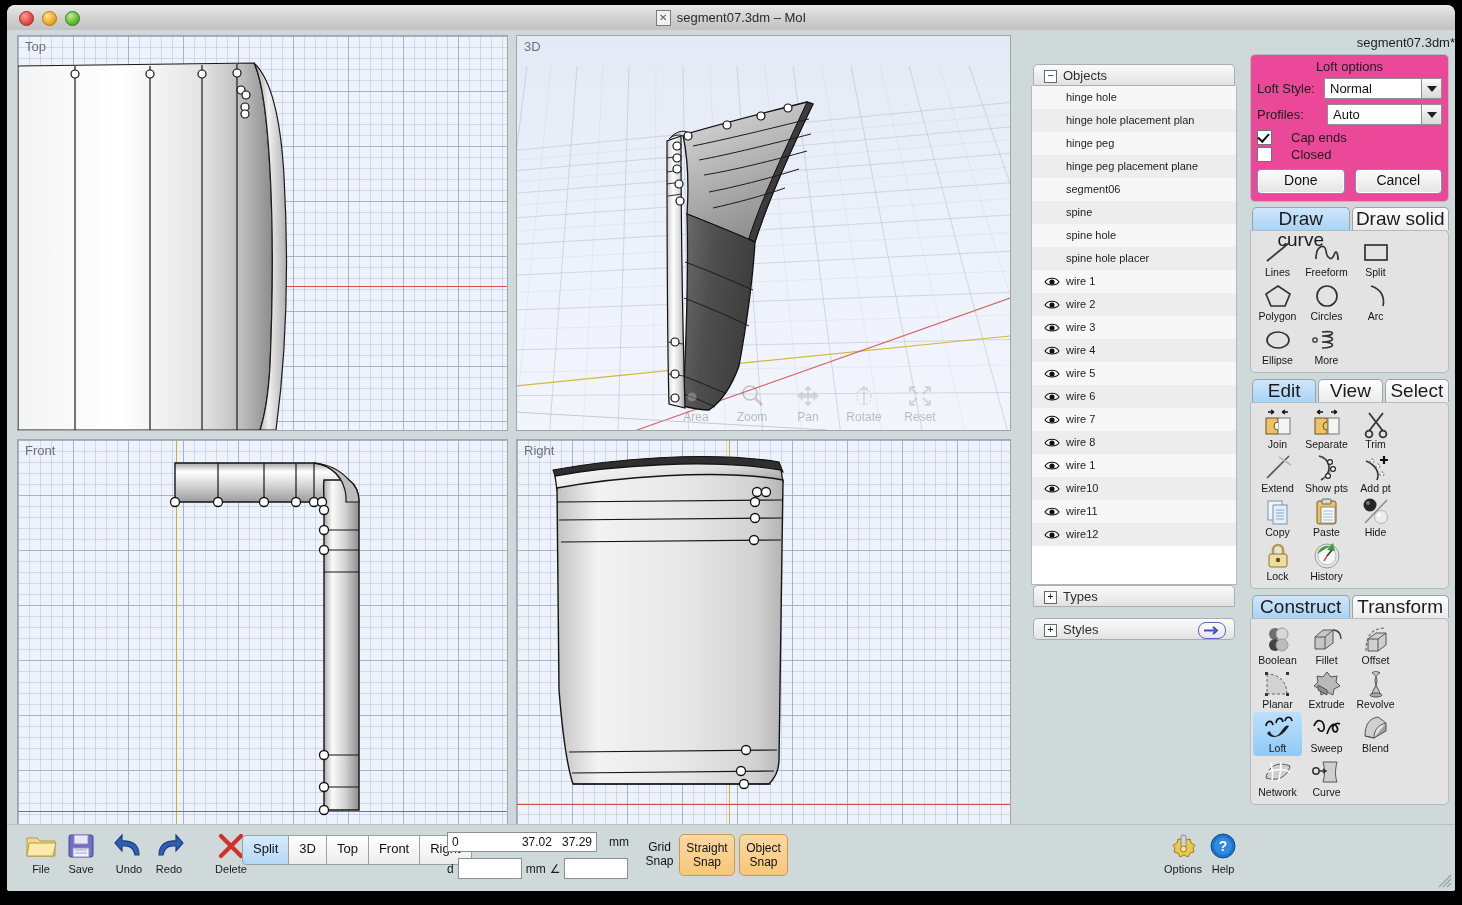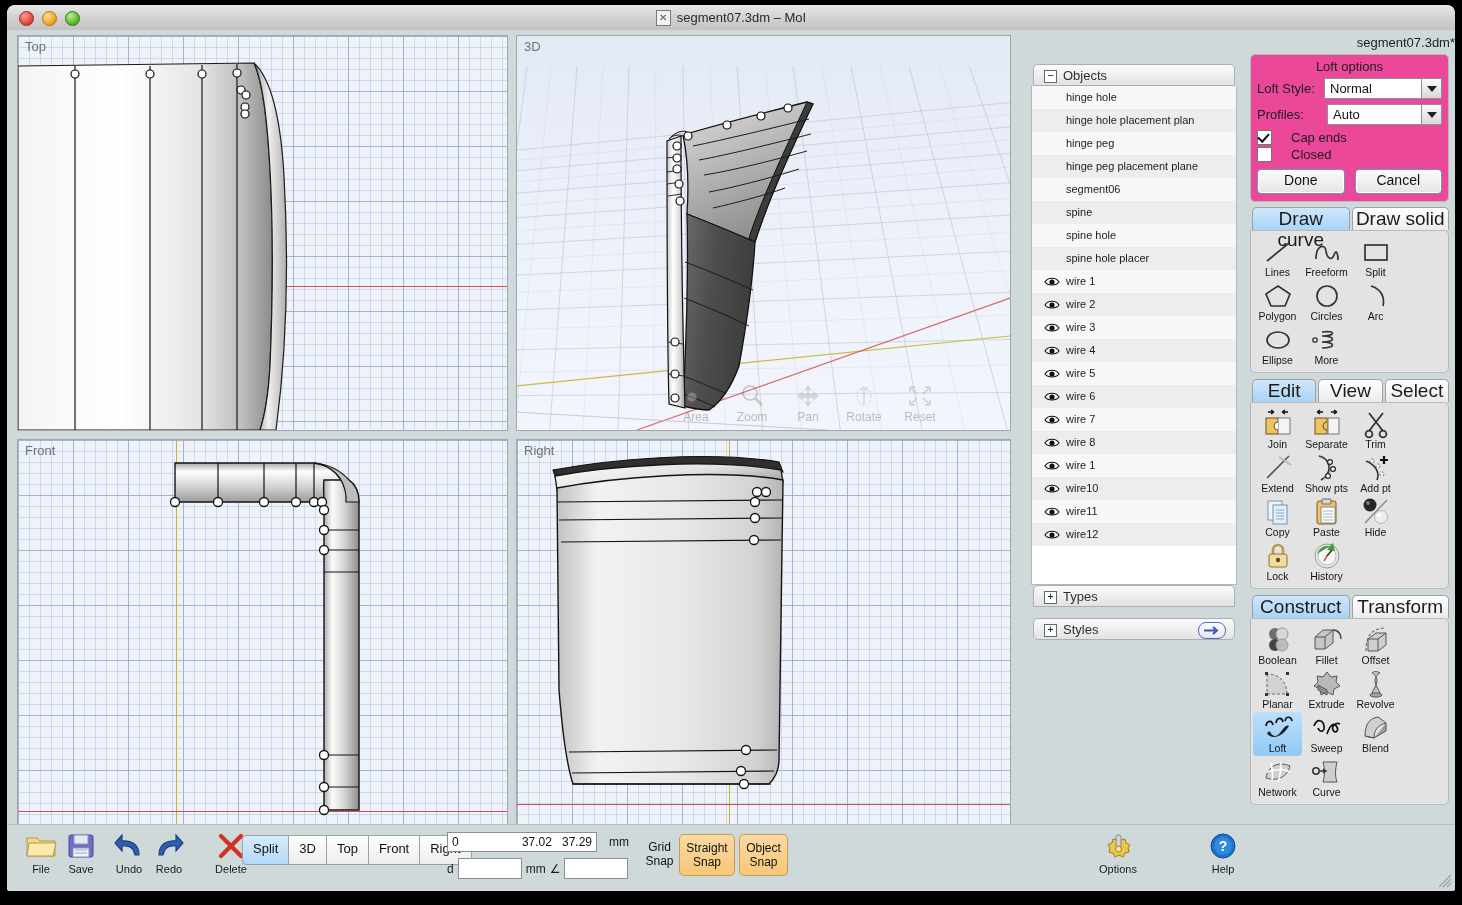--- a/index.html
+++ b/index.html
@@ -1204,21 +1204,21 @@
       </div>
       <div class="snapbtn on" style="left:672px;top:9px;width:54px">
         <span>Straight</span>
         <span>Snap</span>
       </div>
       <div class="snapbtn on" style="left:732px;top:9px;width:47px">
         <span>Object</span>
         <span>Snap</span>
       </div>
 
-      <div class="bbtool" style="left:1087px;width:48px">
+      <div class="bbtool" style="left:1152px;width:48px">
         <div class="bbicon">
               <svg width="30" height="28" viewBox="0 0 30 28">
                 <path d="M15,6 L18,8 L22,7 L23,11 L27,13 L25,16 L26,20 L22,21 L20,25 L16,23 L12,25 L10,21 L6,20 L7,16 L5,13 L9,11 L10,7 L14,8 Z" fill="#edc84e" stroke="#9a7d1a"></path>
                 <rect x="13" y="3" width="5" height="13" rx="2" fill="#d3d3d3" stroke="#8a8a8a"></rect>
                 <circle cx="15.5" cy="17" r="3" fill="#f6e9a8" stroke="#9a7d1a"></circle>
               </svg>
             </div>
         <div class="bblabel">Options</div>
       </div>
       <div class="bbtool" style="left:1196px;width:40px">

